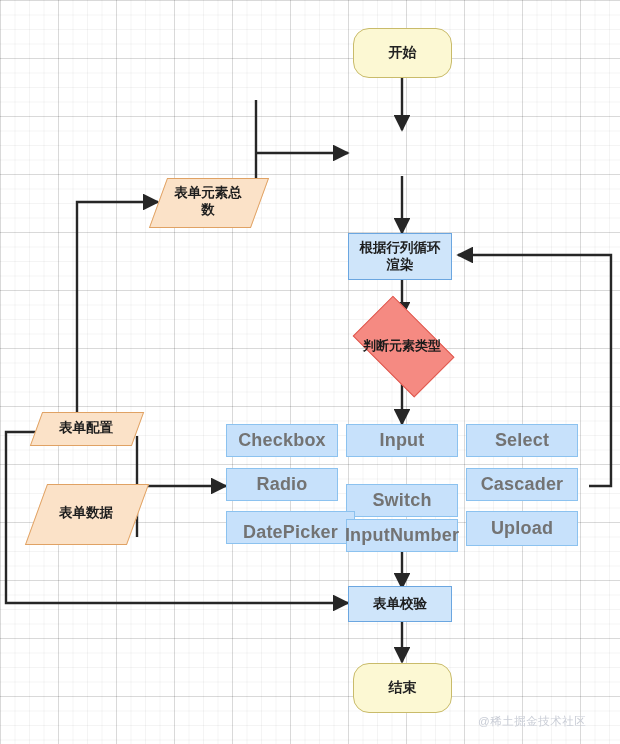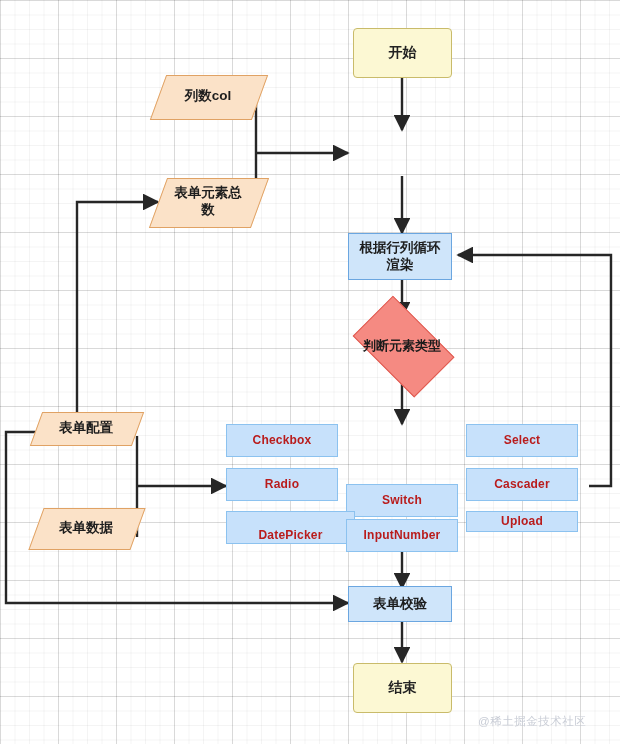--- a/index.html
+++ b/index.html
@@ -35,21 +35,21 @@
     display: flex;
     align-items: center;
     justify-content: center;
     text-align: center;
     line-height: 1.25;
     z-index: 3;
   }
   .node-terminal {
     background: #fcf8d3;
     border: 1.6px solid #c9bb6a;
-    border-radius: 4px;
+    border-radius: 16px;
     color: #222222;
     font-size: 14px;
     font-weight: 700;
   }
   .node-process {
     background: #cfe5fa;
     border: 1.4px solid #6ba6e0;
     color: #1d1d1d;
     font-size: 13.5px;
     font-weight: 700;
@@ -85,22 +85,22 @@
     width: 70.8%;
     height: 70.8%;
     background: #f58a82;
     border: 1.6px solid #e05a50;
     transform: rotate(45deg) scale(1.0);
     z-index: -1;
   }
   .node-comp {
     background: #c7e1fb;
     border: 1.4px solid #8cc2ef;
-    color: #b91c1c;
-    font-size: 12px;
+    color: #737373;
+    font-size: 18px;
     font-weight: 700;
     letter-spacing: 0.2px;
   }
   .label-text { position: relative; z-index: 2; padding: 0 4px; }
   #watermark {
     position: absolute;
     left: 478px;
     top: 714px;
     font-size: 11.5px;
     color: #c9cdd6;
@@ -149,24 +149,20 @@
       <path d="M 137 486 L 226 486" marker-end="url(#arrow)"></path>
 
       <path d="M 38 432 L 6 432 L 6 603 L 348 603" marker-end="url(#arrow)"></path>
     </g>
   </svg>
 
   <div class="node node-terminal" style="left:353px; top:28px; width:99px; height:50px;">
     <span class="label-text">开始</span>
   </div>
 
-  <div class="node node-io" style="left:158px; top:75px; width:100px; height:43px;">
-    <span class="skew"></span>
-    <span class="label-text">列数col</span>
-  </div>
 
   <div class="node node-io" style="left:158px; top:178px; width:100px; height:48px;">
     <span class="skew"></span>
     <span class="label-text" style="max-width:72px;">表单元素总数</span>
   </div>
 
 
   <div class="node node-process" style="left:348px; top:233px; width:104px; height:47px;">
     <span class="label-text" style="max-width:92px;">根据行列循环渲染</span>
   </div>
@@ -174,49 +170,52 @@
   <div class="node node-decision" style="left:342px; top:307px; width:120px; height:78px;">
     <span class="rhomb"></span>
     <span class="label-text">判断元素类型</span>
   </div>
 
   <div class="node node-io" style="left:36px; top:412px; width:100px; height:32px;">
     <span class="skew"></span>
     <span class="label-text">表单配置</span>
   </div>
 
-  <div class="node node-io" style="left:36px; top:508px; width:100px; height:40px;">
+  <div class="node node-io" style="left:36px; top:484px; width:100px; height:59px;">
     <span class="skew"></span>
     <span class="label-text">表单数据</span>
   </div>
 
   <div class="node node-comp" style="left:226px; top:424px; width:112px; height:33px;">
     <span class="label-text">Checkbox</span>
   </div>
+  <div class="node node-comp" style="left:346px; top:424px; width:112px; height:33px;">
+    <span class="label-text">Input</span>
+  </div>
   <div class="node node-comp" style="left:466px; top:424px; width:112px; height:33px;">
     <span class="label-text">Select</span>
   </div>
 
   <div class="node node-comp" style="left:226px; top:468px; width:112px; height:33px;">
     <span class="label-text">Radio</span>
   </div>
   <div class="node node-comp" style="left:346px; top:484px; width:112px; height:33px;">
     <span class="label-text">Switch</span>
   </div>
   <div class="node node-comp" style="left:466px; top:468px; width:112px; height:33px;">
     <span class="label-text">Cascader</span>
   </div>
 
   <div class="node node-comp" style="left:226px; top:511px; width:129px; height:33px;align-items:flex-end;">
     <span class="label-text">DatePicker</span>
   </div>
   <div class="node node-comp" style="left:346px; top:511px; width:112px; height:33px;margin-top:8px;">
     <span class="label-text">InputNumber</span>
   </div>
-  <div class="node node-comp" style="left:466px; top:511px; width:112px; height:21px;">
+  <div class="node node-comp" style="left:466px; top:511px; width:112px; height:35px;">
     <span class="label-text">Upload</span>
   </div>
 
   <div class="node node-process" style="left:348px; top:586px; width:104px; height:36px;">
     <span class="label-text">表单校验</span>
   </div>
 
   <div class="node node-terminal" style="left:353px; top:663px; width:99px; height:50px;">
     <span class="label-text">结束</span>
   </div>

